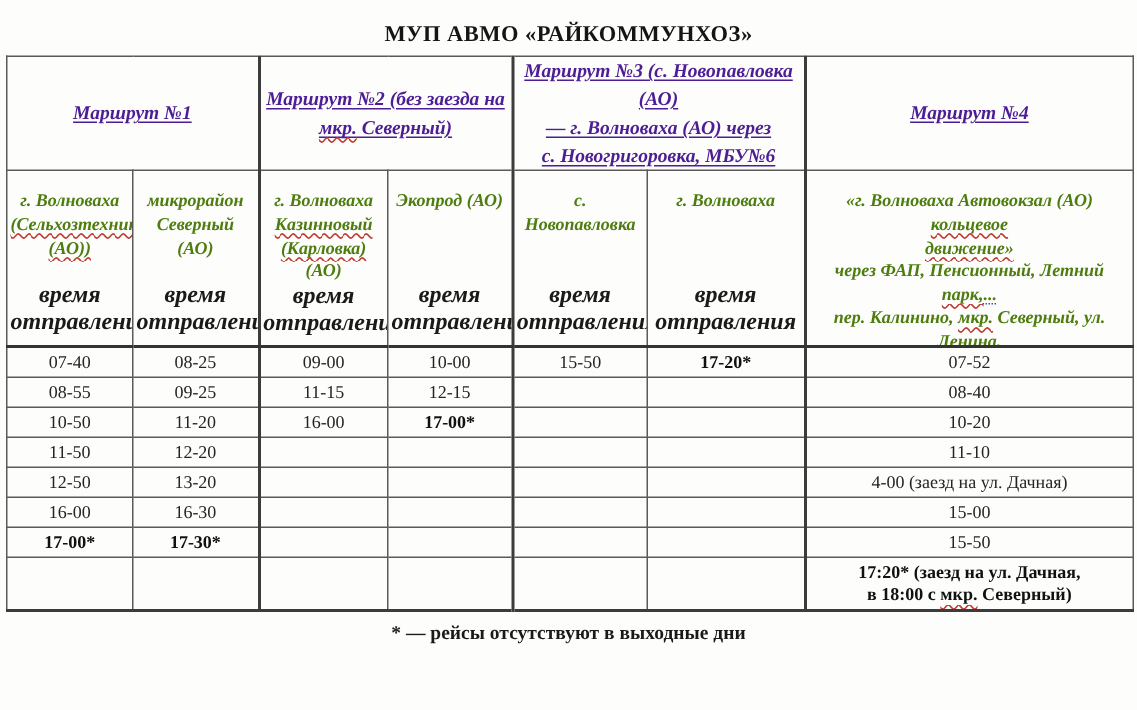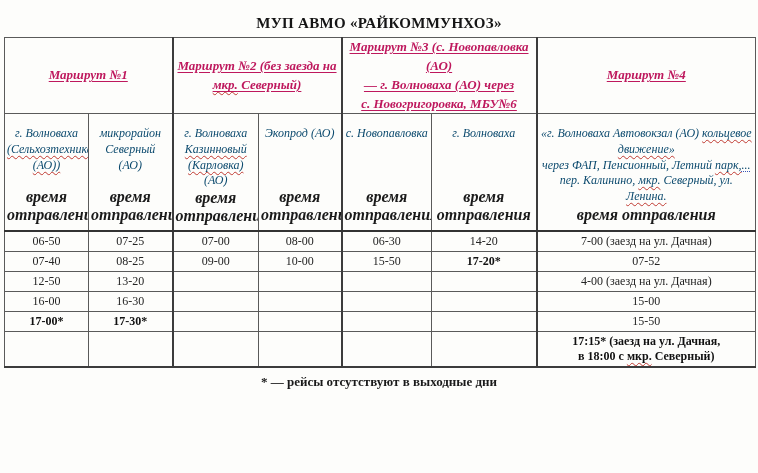--- a/index.html
+++ b/index.html
@@ -35,21 +35,21 @@
   .timetable td.secR{border-right:2px solid #3c3c3c;}
   .timetable tr.stops-row td{border-bottom:2px solid #333;}
   
   tr.routes-row td{
     height:66px;
     text-align:center;
     vertical-align:middle;
     font-weight:bold;
     font-style:italic;
     font-size:13px;
-    color:#be185d;
+    color:#4c1d95;
   }
   tr.routes-row .line{
     text-decoration:underline;
     text-underline-offset:2px;
     line-height:1.45;
   }
   
   tr.stops-row td{height:116px;vertical-align:top;}
   .stop-wrap{
     height:116px;
@@ -57,21 +57,22 @@
     flex-direction:column;
     justify-content:space-between;
     box-sizing:border-box;
     padding:12px 2px 4px 2px;
   }
   .stop-name{
     font-style:italic;
     font-size:12px;
     text-align:center;
     line-height:1.3;
-    color:#0c4a6e;
+    color:#4d7c0f;
+    font-weight:bold;
   }
   .dep-label{
     font-weight:bold;
     font-style:italic;
     font-size:16px;
     text-align:center;
     line-height:1.15;
     padding-bottom:2px;
     color:#1a1a1a;
   }
@@ -204,38 +205,56 @@
               <div><span>через ФАП, Пенсионный, Летний </span><span class="sq">парк,</span><span class="sqb">...</span></div>
               <div><span>пер. Калинино, </span><span class="sq">мкр.</span><span> Северный, ул. </span><span class="sq">Ленина.</span></div>
             </div>
             <div class="dep-label">время отправления</div>
           </div>
         </td>
       </tr>
   </thead>
   <tbody>
       <tr>
-        <td>06-50</td>
-        <td class="secR">07-25</td>
-        <td>07-00</td>
-        <td class="secR">08-00</td>
-        <td>06-30</td>
-        <td class="secR">14-20</td>
-        <td>7-00 (заезд на ул. Дачная)</td>
-      </tr>
-      <tr>
         <td>07-40</td>
         <td class="secR">08-25</td>
         <td>09-00</td>
         <td class="secR">10-00</td>
         <td>15-50</td>
         <td class="secR bold">17-20*</td>
         <td>07-52</td>
       </tr>
       <tr>
+        <td>08-55</td>
+        <td class="secR">09-25</td>
+        <td>11-15</td>
+        <td class="secR">12-15</td>
+        <td></td>
+        <td class="secR"></td>
+        <td>08-40</td>
+      </tr>
+      <tr>
+        <td>10-50</td>
+        <td class="secR">11-20</td>
+        <td>16-00</td>
+        <td class="secR bold">17-00*</td>
+        <td></td>
+        <td class="secR"></td>
+        <td>10-20</td>
+      </tr>
+      <tr>
+        <td>11-50</td>
+        <td class="secR">12-20</td>
+        <td></td>
+        <td class="secR"></td>
+        <td></td>
+        <td class="secR"></td>
+        <td>11-10</td>
+      </tr>
+      <tr>
         <td>12-50</td>
         <td class="secR">13-20</td>
         <td></td>
         <td class="secR"></td>
         <td></td>
         <td class="secR"></td>
         <td>4-00 (заезд на ул. Дачная)</td>
       </tr>
       <tr>
         <td>16-00</td>
@@ -256,20 +275,20 @@
         <td>15-50</td>
       </tr>
       <tr class="tall">
         <td></td>
         <td class="secR"></td>
         <td></td>
         <td class="secR"></td>
         <td></td>
         <td class="secR"></td>
         <td class="bold">
-          <div><span>17:15* (заезд на ул. Дачная,</span></div>
+          <div><span>17:20* (заезд на ул. Дачная,</span></div>
           <div><span>в 18:00 с </span><span class="sq">мкр.</span><span> Северный)</span></div>
         </td>
       </tr>
     </tbody>
 </table>
 
 <div class="footnote">* — рейсы отсутствуют в выходные дни</div>
 
 </body></html>

